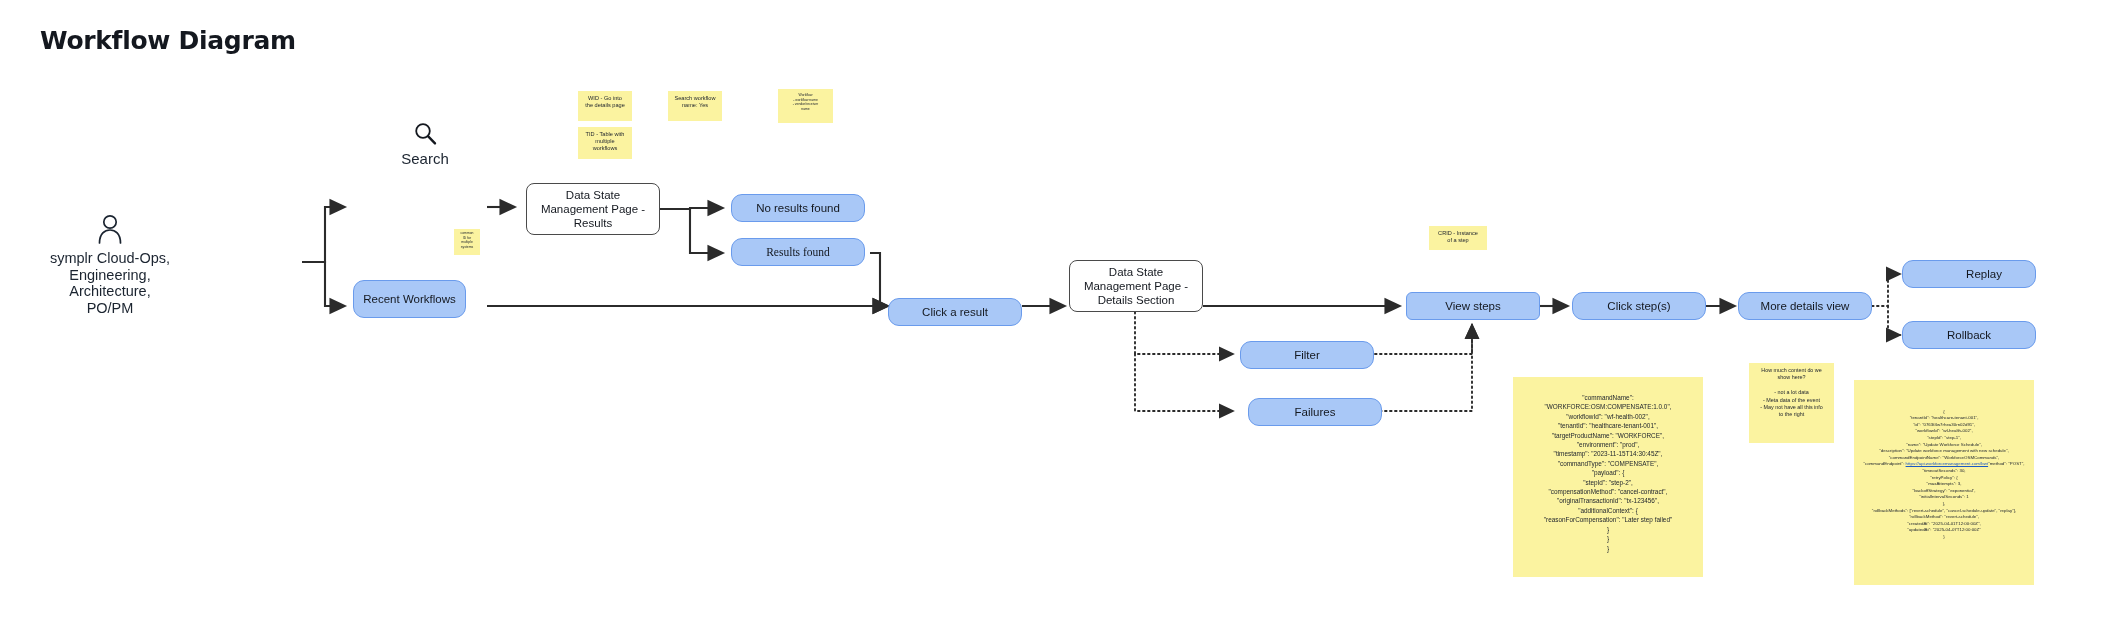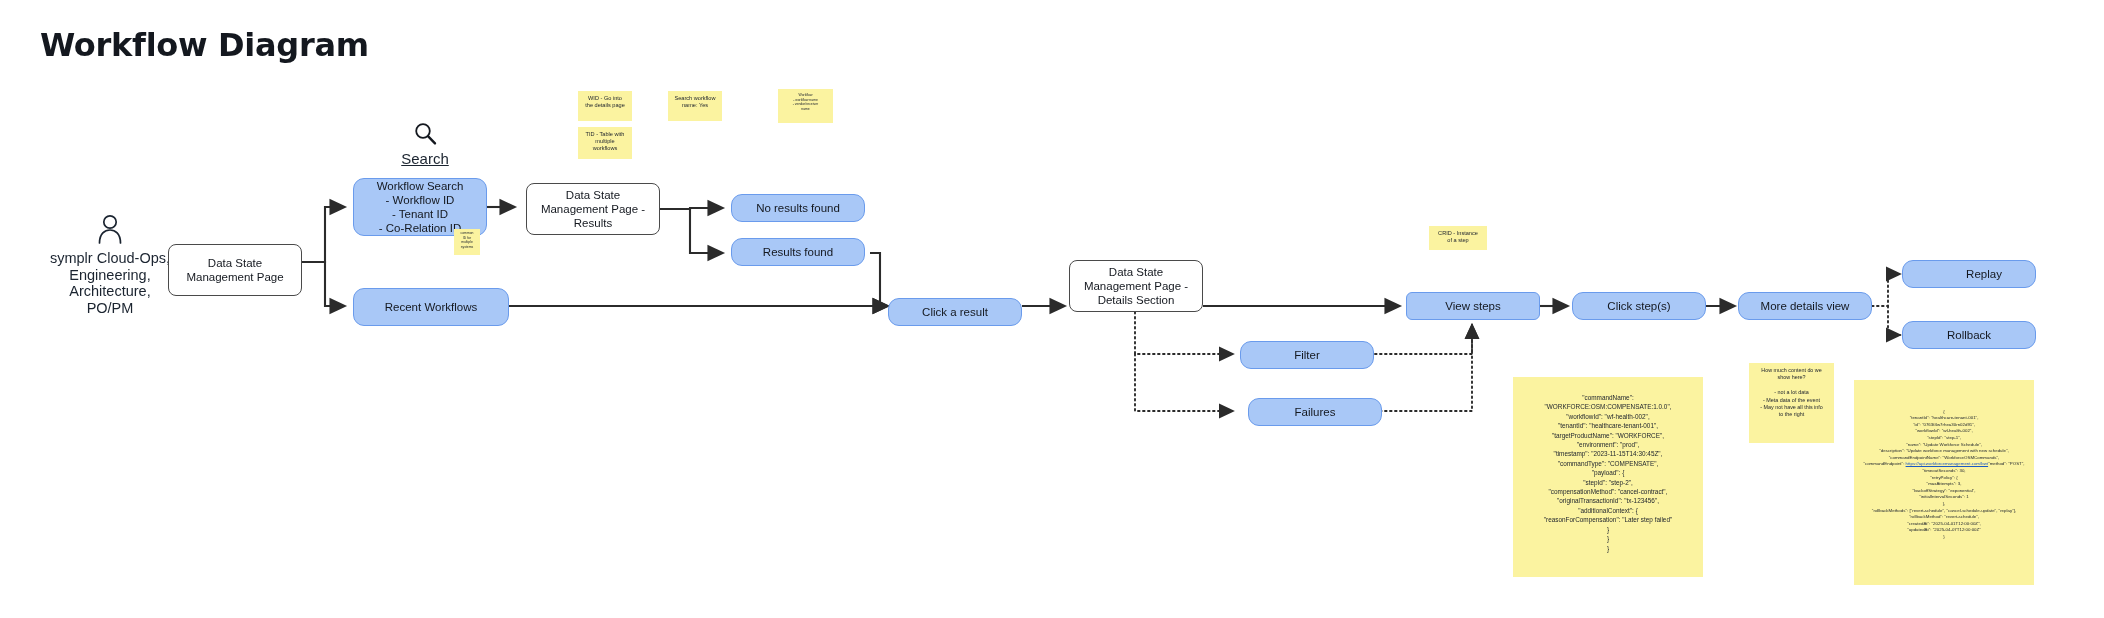--- a/index.html
+++ b/index.html
@@ -15,21 +15,21 @@
     height: 618px;
     background: #ffffff;
     overflow: hidden;
   }
 
   
   .page-title {
     position: absolute;
     left: 40px;
     top: 26px;
-    font-size: 32px;
+    font-size: 25px;
     font-weight: bold;
     letter-spacing: -0.3px;
     color: #14181f;
     font-family: "DejaVu Sans", sans-serif;
   }
 
   
   .actor {
     position: absolute;
     left: 10px;
@@ -51,21 +51,20 @@
     left: 370px;
     top: 120px;
     width: 110px;
     text-align: center;
   }
   .search-group svg { display: block; margin: 0 auto; }
   .search-caption {
     font-size: 15px;
     color: #1b2430;
     margin-top: 2px;
-    text-decoration: underline;
   }
 
   
   .node {
     position: absolute;
     display: flex;
     align-items: center;
     justify-content: center;
     text-align: center;
     font-size: 11.5px;
@@ -185,35 +184,30 @@
     <path class="wire-dot" d="M1370,411 L1472,411 L1472,325" marker-end="url(#ahu)"></path>
 
     <path class="wire" d="M1537,306 L1568,306" marker-end="url(#ah)"></path>
 
     <path class="wire" d="M1702,306 L1735,306" marker-end="url(#ah)"></path>
 
     <path class="wire-dot" d="M1872,306 L1888,306 L1888,274 L1900,274" marker-end="url(#ahd)"></path>
     <path class="wire-dot" d="M1888,306 L1888,335 L1900,335" marker-end="url(#ahd)"></path>
   </svg>
 
-  <div class="node rect" style="left:168px; top:244px; width:134px; height:52px;">Data State Management Page</div>
-
-  <div class="node pill" style="left:353px; top:178px; width:134px; height:58px;">Workflow Search
-- Workflow ID
-- Tenant ID
-- Co-Relation ID</div>
-
-  <div class="node pill" style="left:353px; top:288px; width:156px; height:38px;text-align:right;">Recent Workflows</div>
+
+
+  <div class="node pill" style="left:353px; top:280px; width:113px; height:38px;text-align:right;">Recent Workflows</div>
 
   <div class="node rect" style="left:526px; top:183px; width:134px; height:52px;">Data State Management Page -
 Results</div>
 
   <div class="node pill" style="left:731px; top:194px; width:134px; height:28px;">No results found</div>
 
-  <div class="node pill" style="left:731px; top:238px; width:134px; height:28px;">Results found</div>
+  <div class="node pill" style="left:731px; top:238px; width:134px; height:28px;font-family:Liberation Serif, serif;">Results found</div>
 
   <div class="node pill" style="left:888px; top:298px; width:134px; height:28px;">Click a result</div>
 
   <div class="node rect" style="left:1069px; top:260px; width:134px; height:52px;">Data State Management Page -
 Details Section</div>
 
   <div class="node pill" style="left:1240px; top:341px; width:134px; height:28px;">Filter</div>
 
   <div class="node pill" style="left:1240px; top:398px; width:134px; height:28px;margin-left:8px;">Failures</div>
 

